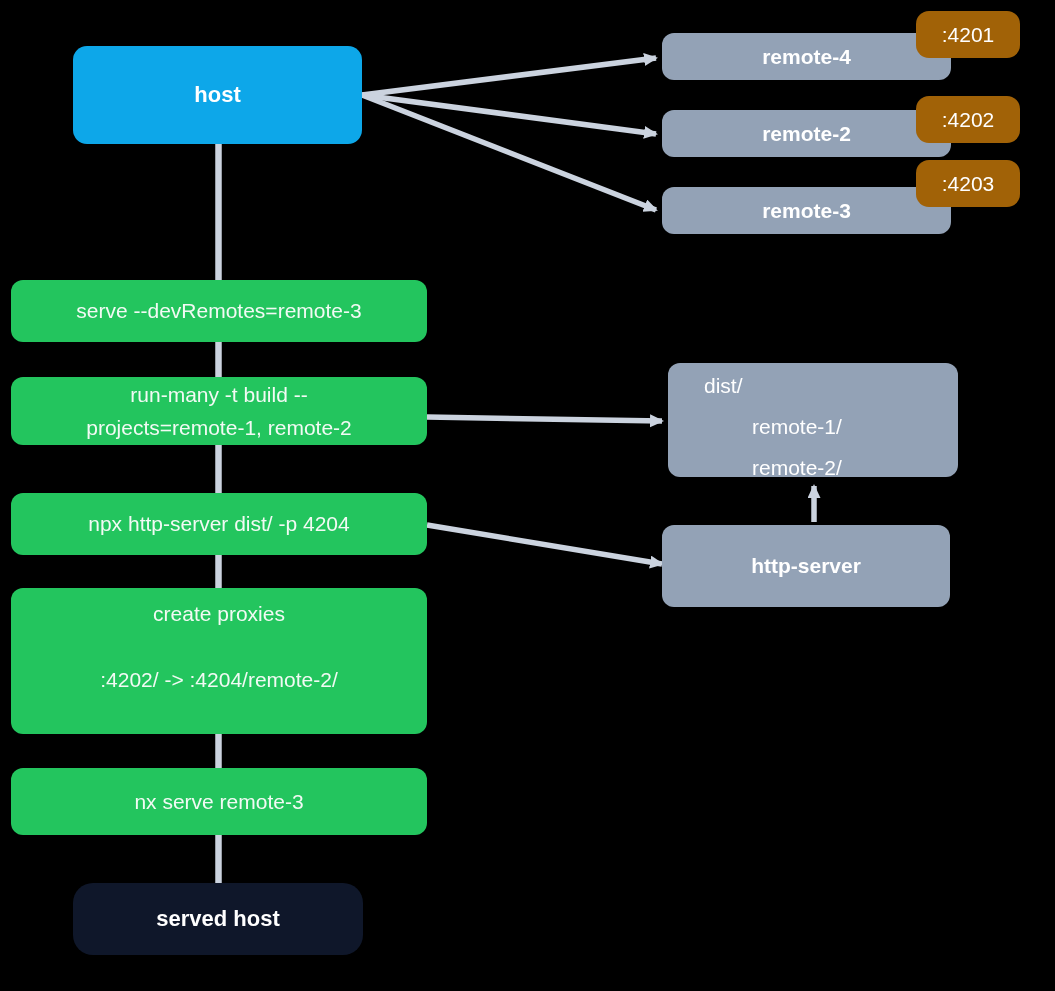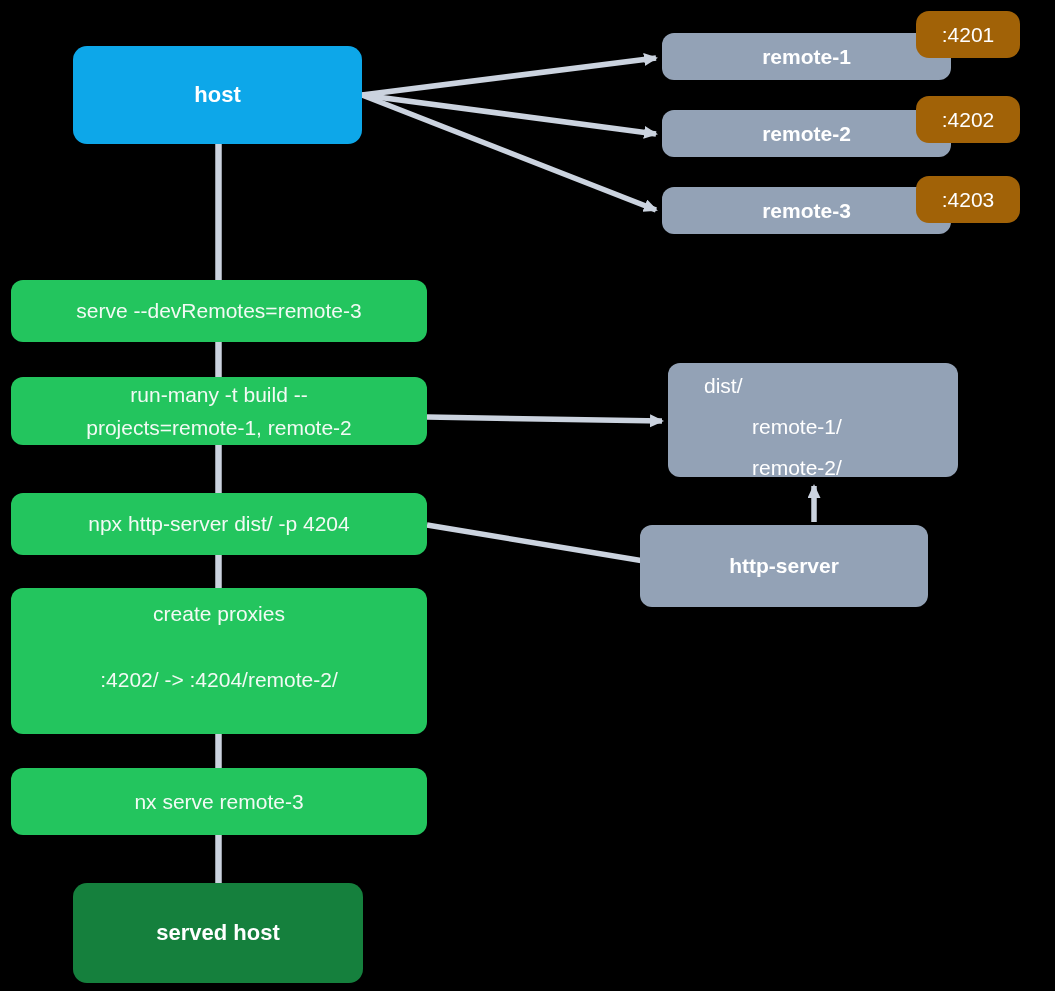--- a/index.html
+++ b/index.html
@@ -58,21 +58,21 @@
   #remote-3 { top: 187px; }
   .port-badge {
     left: 916px; width: 104px; height: 47px;
     background: #a16207;
     border-radius: 13px;
     font-size: 21px;
     font-weight: 400;
   }
   #port-1 { top: 11px; }
   #port-2 { top: 96px; }
-  #port-3 { top: 176px; align-items: center; }
+  #port-3 { top: 160px; align-items: center; }
   .step {
     left: 11px; width: 416px;
     background: #23c55e;
     border-radius: 12px;
     font-size: 21px;
     color: #f2faf4;
   }
   #step-serve { top: 280px; height: 62px; }
   #step-build { top: 377px; height: 68px; flex-direction: column; line-height: 33px; }
   #step-http  { top: 493px; height: 62px; }
@@ -93,30 +93,30 @@
     align-items: flex-start;
     justify-content: flex-start;
     padding: 6px 0 0 36px;
     font-size: 21px;
     line-height: 34px;
     text-align: left;
     gap: 7px;
   }
   .dist-indent { padding-left: 48px; }
   .http-box {
-    left: 640px; top: 525px; width: 288px; height: 82px;
+    left: 662px; top: 525px; width: 288px; height: 82px;
     background: #93a2b6;
     border-radius: 12px;
     font-weight: 700;
     font-size: 21px;
   }
   .served-box {
-    left: 73px; top: 883px; width: 290px; height: 100px;
-    background: #15803d;
-    border-radius: 14px;
+    left: 73px; top: 883px; width: 290px; height: 72px;
+    background: #0f172a;
+    border-radius: 20px;
     font-weight: 700;
     font-size: 22px;
   }
 </style>
 </head>
 <body>
 
 <div class="canvas">
 
   <svg class="wires" viewBox="0 0 1055 991" aria-hidden="true">
@@ -132,21 +132,21 @@
     <path class="wire" d="M427,417 L662,421" marker-end="url(#ah)"></path>
     <path class="wire" d="M427,525 L662,564" marker-end="url(#ah)"></path>
     <path class="wire" d="M814,522 L814,486" marker-end="url(#ah)"></path>
   </svg>
 
   <div class="box host-box">
     <span>host</span>
   </div>
 
   <div class="box remote-box" id="remote-1">
-    <span>remote-1</span>
+    <span>remote-4</span>
   </div>
   <div class="box remote-box" id="remote-2">
     <span>remote-2</span>
   </div>
   <div class="box remote-box" id="remote-3">
     <span>remote-3</span>
   </div>
 
   <div class="box port-badge" id="port-1">
     <span>:4201</span>

